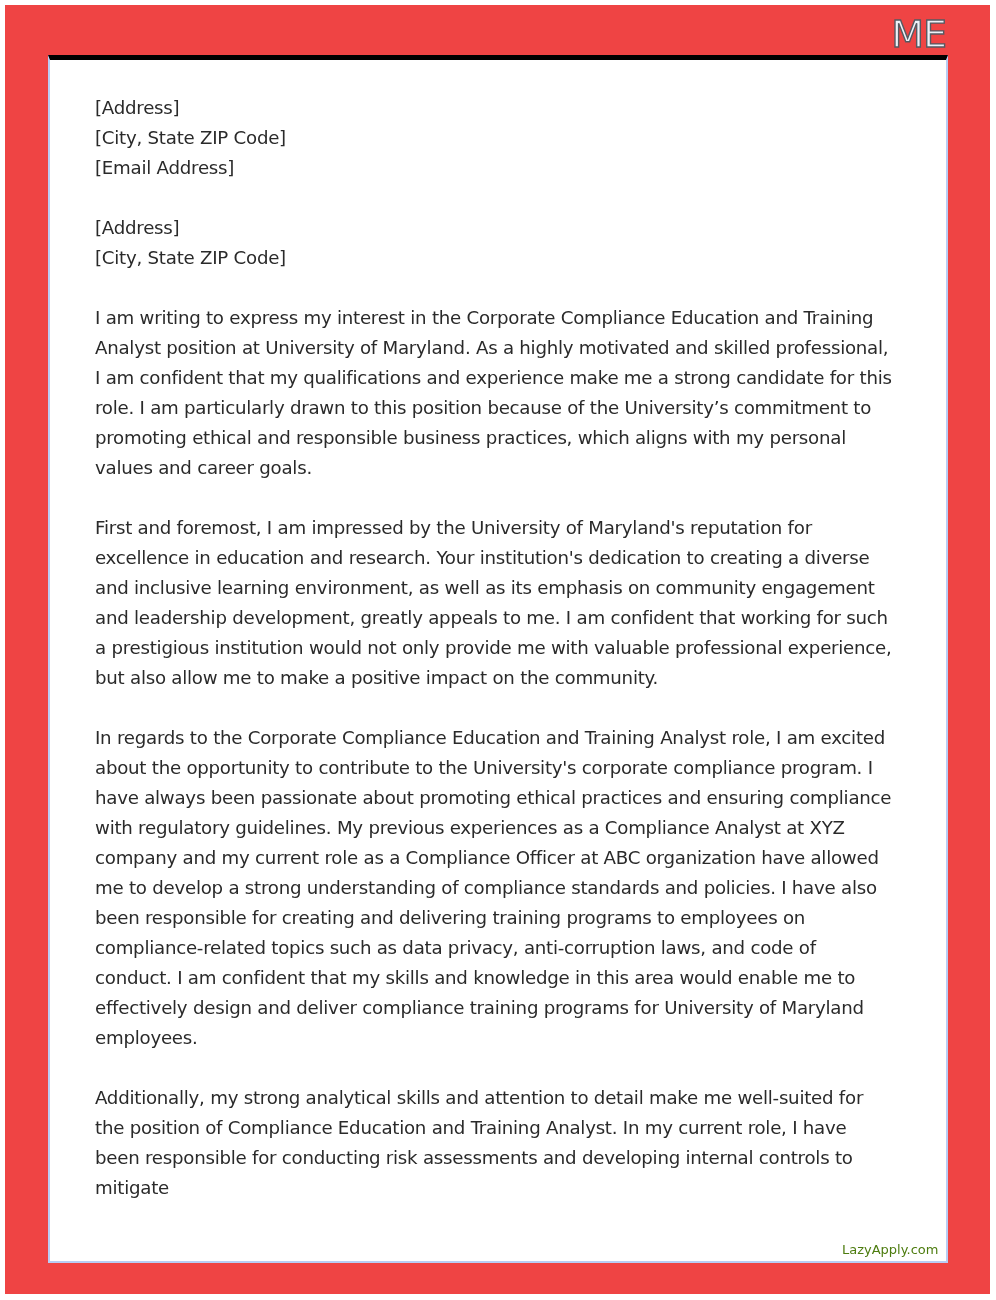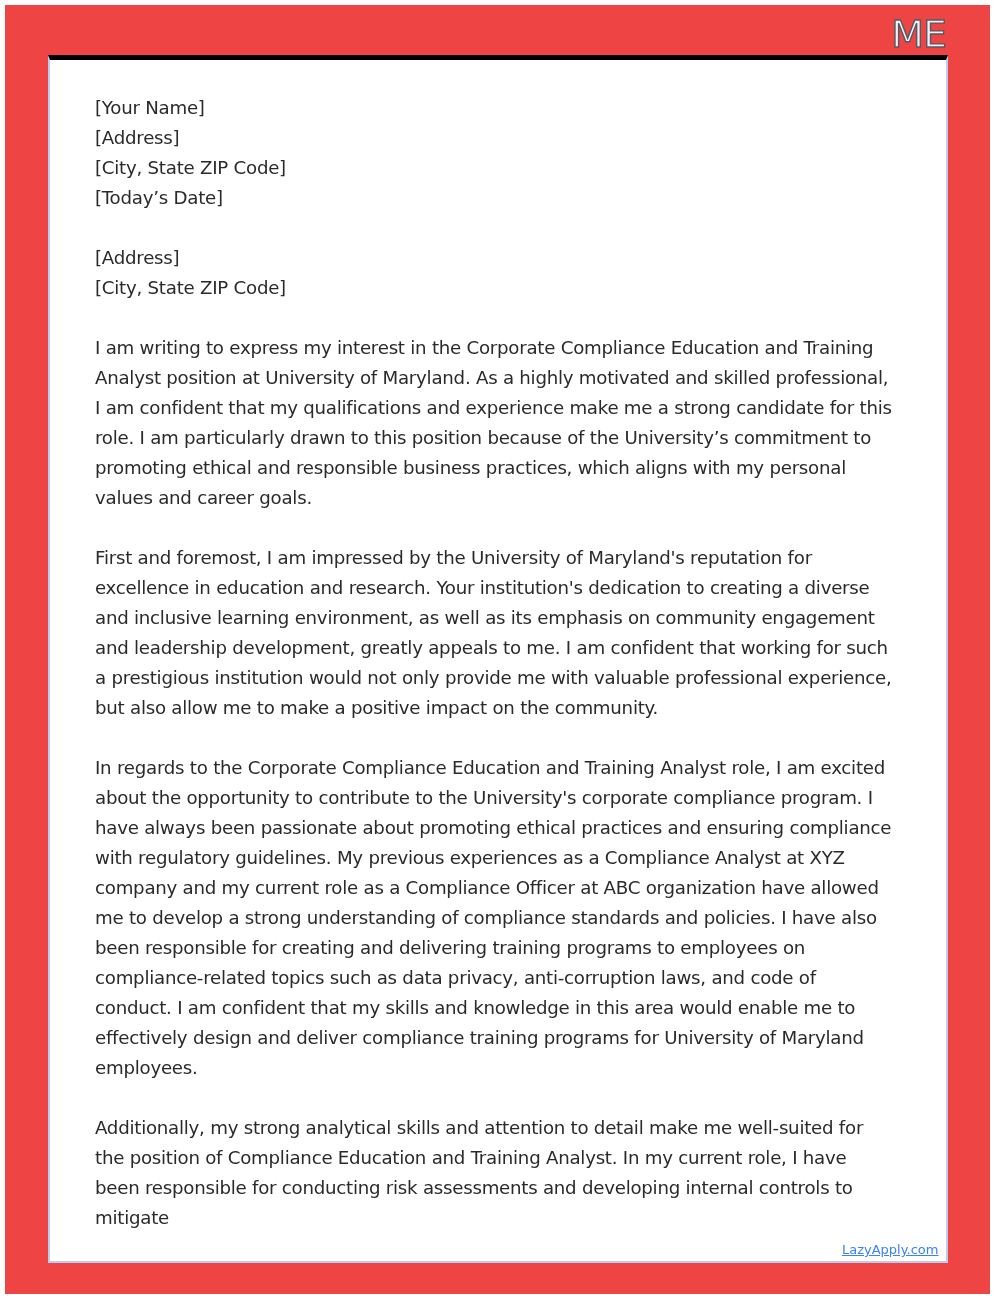--- a/index.html
+++ b/index.html
@@ -20,37 +20,36 @@
     }
     .content {
       position: absolute; left: 95px; top: 93px; width: 800px;
       font-family: "DejaVu Sans", sans-serif; font-size: 18.2px; line-height: 30px;
       color: #2a2a2a; letter-spacing: -0.25px;
     }
     .content p { margin: 0 0 30px 0; }
     .content .line { display: block; }
     .watermark {
       position: absolute; left: 842px; top: 1242px;
-      font-family: "DejaVu Sans", sans-serif; font-size: 13px; color: #3b82f6; text-decoration: underline;
+      font-family: "DejaVu Sans", sans-serif; font-size: 13px; color: #4d7c0f;
     }
   </style>
 </head>
 <body>
 
 <div class="outer">
   <div class="logo">ME</div>
   <div class="page"></div>
 </div>
 
 <div class="content">
   <p>
-    <span class="line">[Your Name]</span>
     <span class="line">[Address]</span>
     <span class="line">[City, State ZIP Code]</span>
-    <span class="line">[Today’s Date]</span>
+    <span class="line">[Email Address]</span>
   </p>
   <p>
     <span class="line">[Address]</span>
     <span class="line">[City, State ZIP Code]</span>
   </p>
   <p>I am writing to express my interest in the Corporate Compliance Education and Training Analyst position at University of Maryland. As a highly motivated and skilled professional, I am confident that my qualifications and experience make me a strong candidate for this role. I am particularly drawn to this position because of the University’s commitment to promoting ethical and responsible business practices, which aligns with my personal values and career goals.</p>
   <p>First and foremost, I am impressed by the University of Maryland's reputation for excellence in education and research. Your institution's dedication to creating a diverse and inclusive learning environment, as well as its emphasis on community engagement and leadership development, greatly appeals to me. I am confident that working for such a prestigious institution would not only provide me with valuable professional experience, but also allow me to make a positive impact on the community.</p>
   <p>In regards to the Corporate Compliance Education and Training Analyst role, I am excited about the opportunity to contribute to the University's corporate compliance program. I have always been passionate about promoting ethical practices and ensuring compliance with regulatory guidelines. My previous experiences as a Compliance Analyst at XYZ company and my current role as a Compliance Officer at ABC organization have allowed me to develop a strong understanding of compliance standards and policies. I have also been responsible for creating and delivering training programs to employees on compliance-related topics such as data privacy, anti-corruption laws, and code of conduct. I am confident that my skills and knowledge in this area would enable me to effectively design and deliver compliance training programs for University of Maryland employees.</p>
   <p>Additionally, my strong analytical skills and attention to detail make me well-suited for the position of Compliance Education and Training Analyst. In my current role, I have been responsible for conducting risk assessments and developing internal controls to mitigate</p>
 </div>

